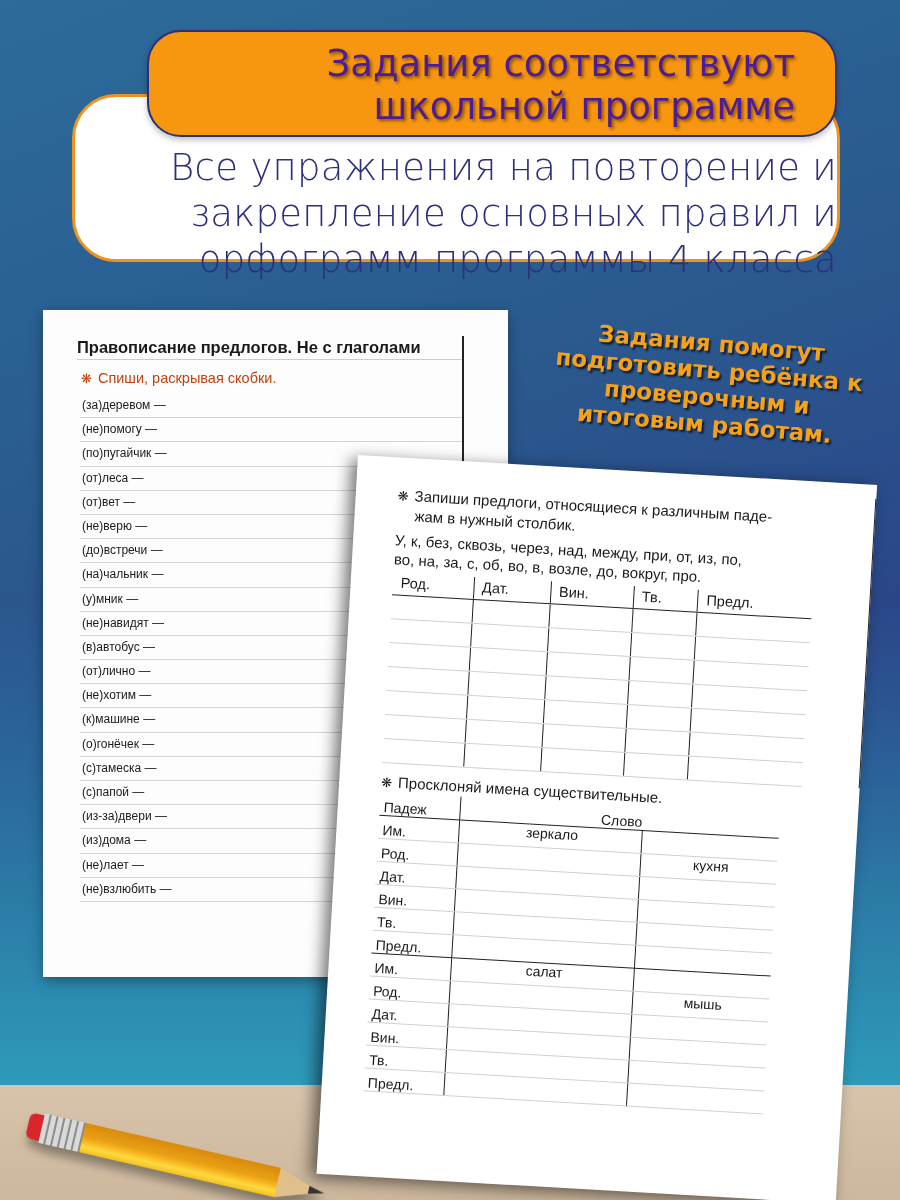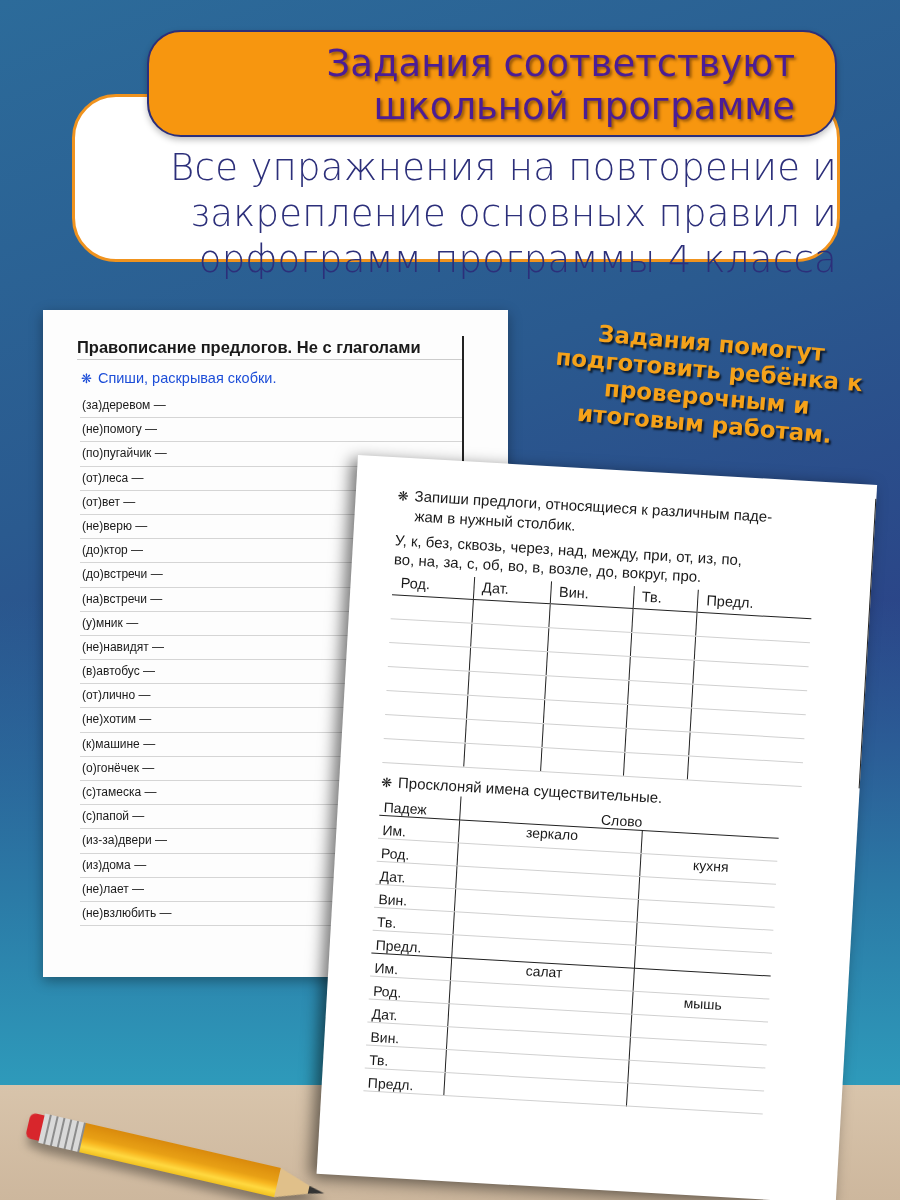--- a/index.html
+++ b/index.html
@@ -60,21 +60,21 @@
     position: absolute; left: 34px; top: 28px; font-size: 16.5px; font-weight: bold; color: #1a1a1a;
     font-family: "Liberation Sans", sans-serif;
   }
   .page-left .vline {
     position: absolute; left: 419px; top: 26px; width: 1.5px; height: 610px; background: #222;
   }
   .page-left .hline-top {
     position: absolute; left: 34px; top: 49px; width: 385px; height: 1px; background: #ccc;
   }
   .page-left .task {
-    position: absolute; left: 38px; top: 60px; font-size: 14.5px; color: #1d4ed8;
+    position: absolute; left: 38px; top: 60px; font-size: 14.5px; color: #c2410c;
     font-family: "Liberation Sans", sans-serif;
   }
   .star { font-size: 13px; margin-right: 6px; }
   .page-left .rows { position: absolute; left: 37px; top: 84px; width: 382px; }
   .page-left .row {
     height: 24.2px; border-bottom: 1px solid #d5d5d5;
     font-size: 12px; color: #1a1a1a; line-height: 22px; padding-left: 2px;
     font-family: "Liberation Sans", sans-serif;
   }
 
@@ -144,23 +144,22 @@
   <div class="task">
     <span class="star">❋</span><span>Спиши, раскрывая скобки.</span>
   </div>
   <div class="rows">
     <div class="row">(за)деревом —</div>
     <div class="row">(не)помогу —</div>
     <div class="row">(по)пугайчик —</div>
     <div class="row">(от)леса —</div>
     <div class="row">(от)вет —</div>
     <div class="row">(не)верю —</div>
-    <div class="row">(до)ктор —</div>
     <div class="row">(до)встречи —</div>
-    <div class="row">(на)встречи —</div>
+    <div class="row">(на)чальник —</div>
     <div class="row">(у)мник —</div>
     <div class="row">(не)навидят —</div>
     <div class="row">(в)автобус —</div>
     <div class="row">(от)лично —</div>
     <div class="row">(не)хотим —</div>
     <div class="row">(к)машине —</div>
     <div class="row">(о)гонёчек —</div>
     <div class="row">(с)тамеска —</div>
     <div class="row">(с)папой —</div>
     <div class="row">(из-за)двери —</div>

